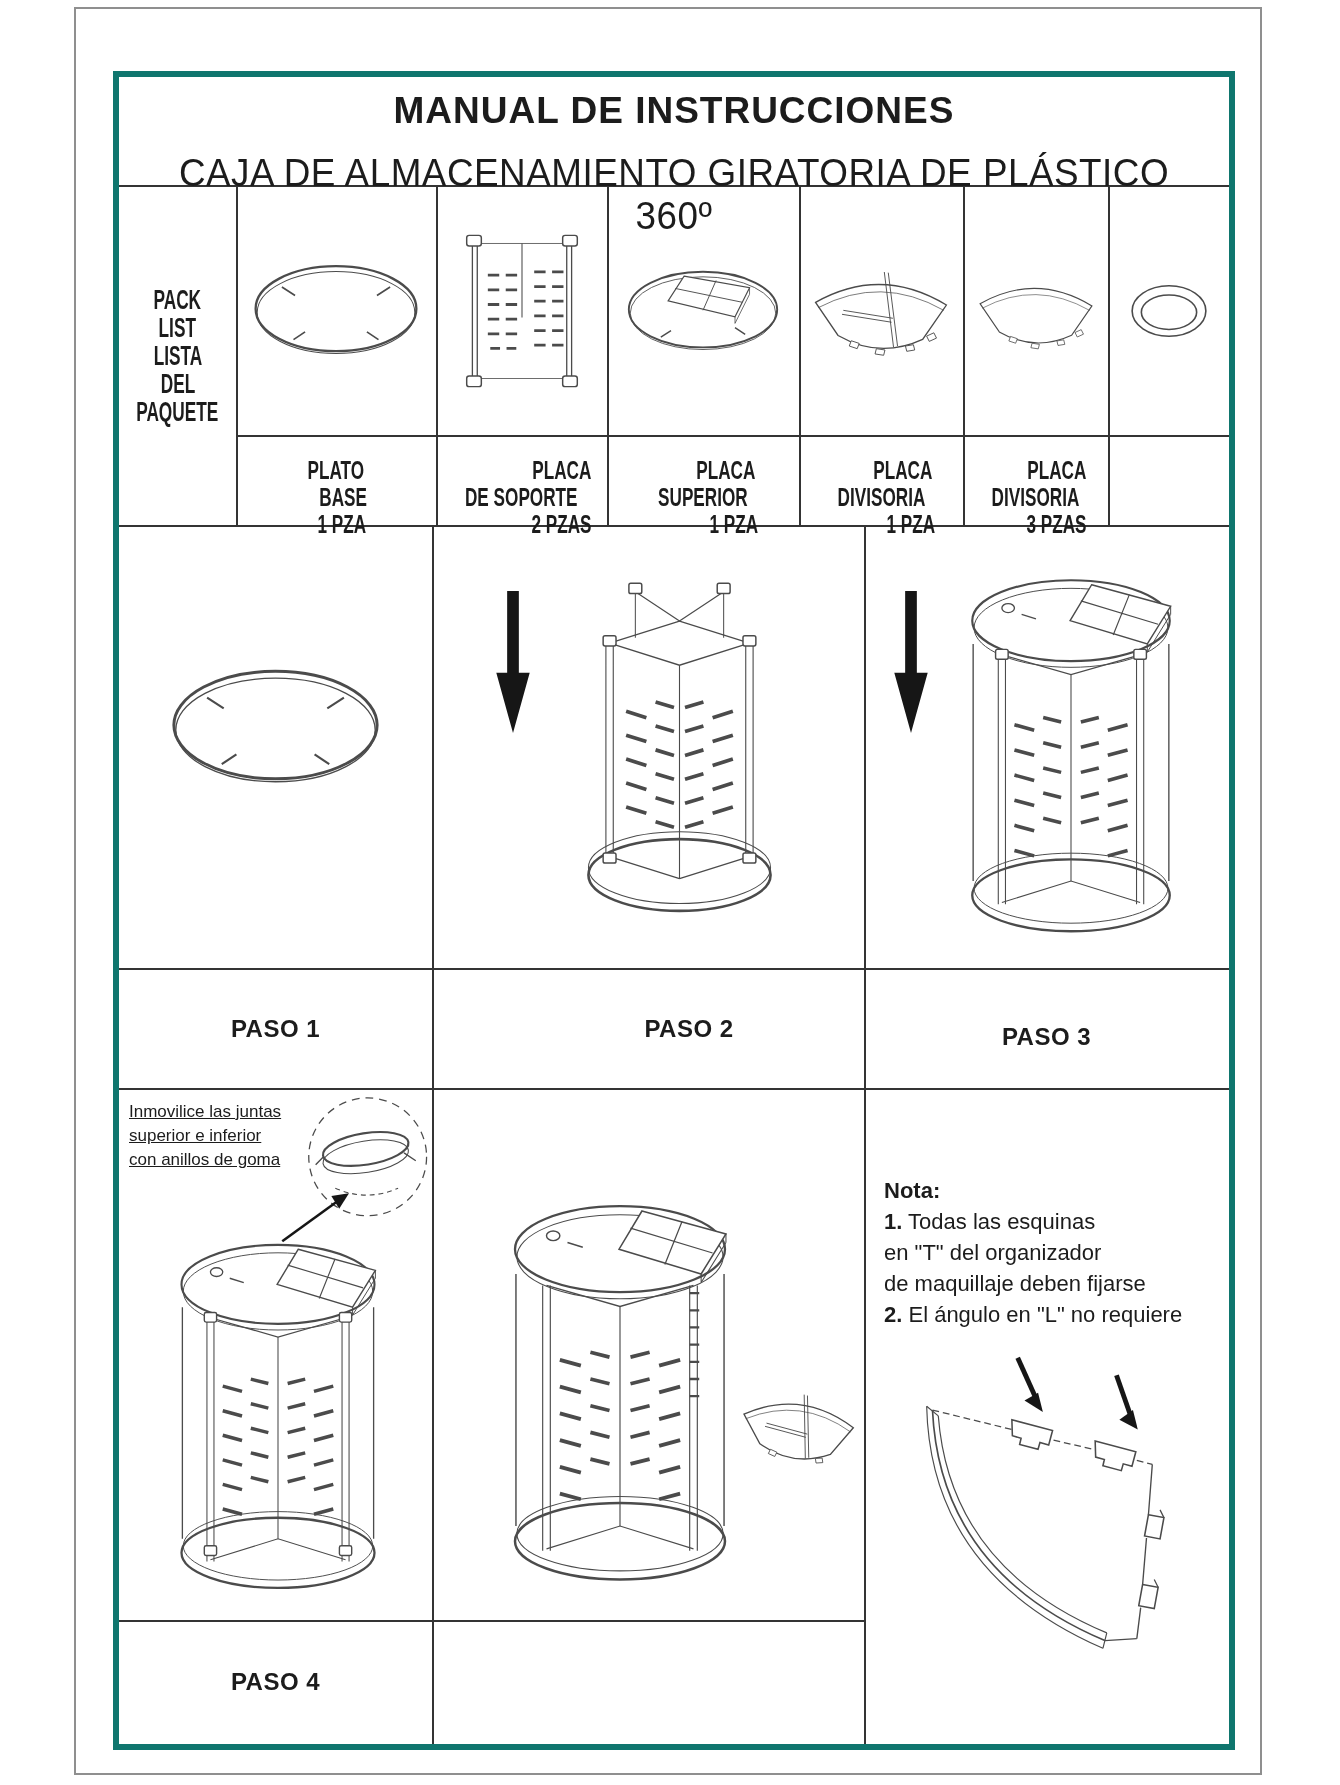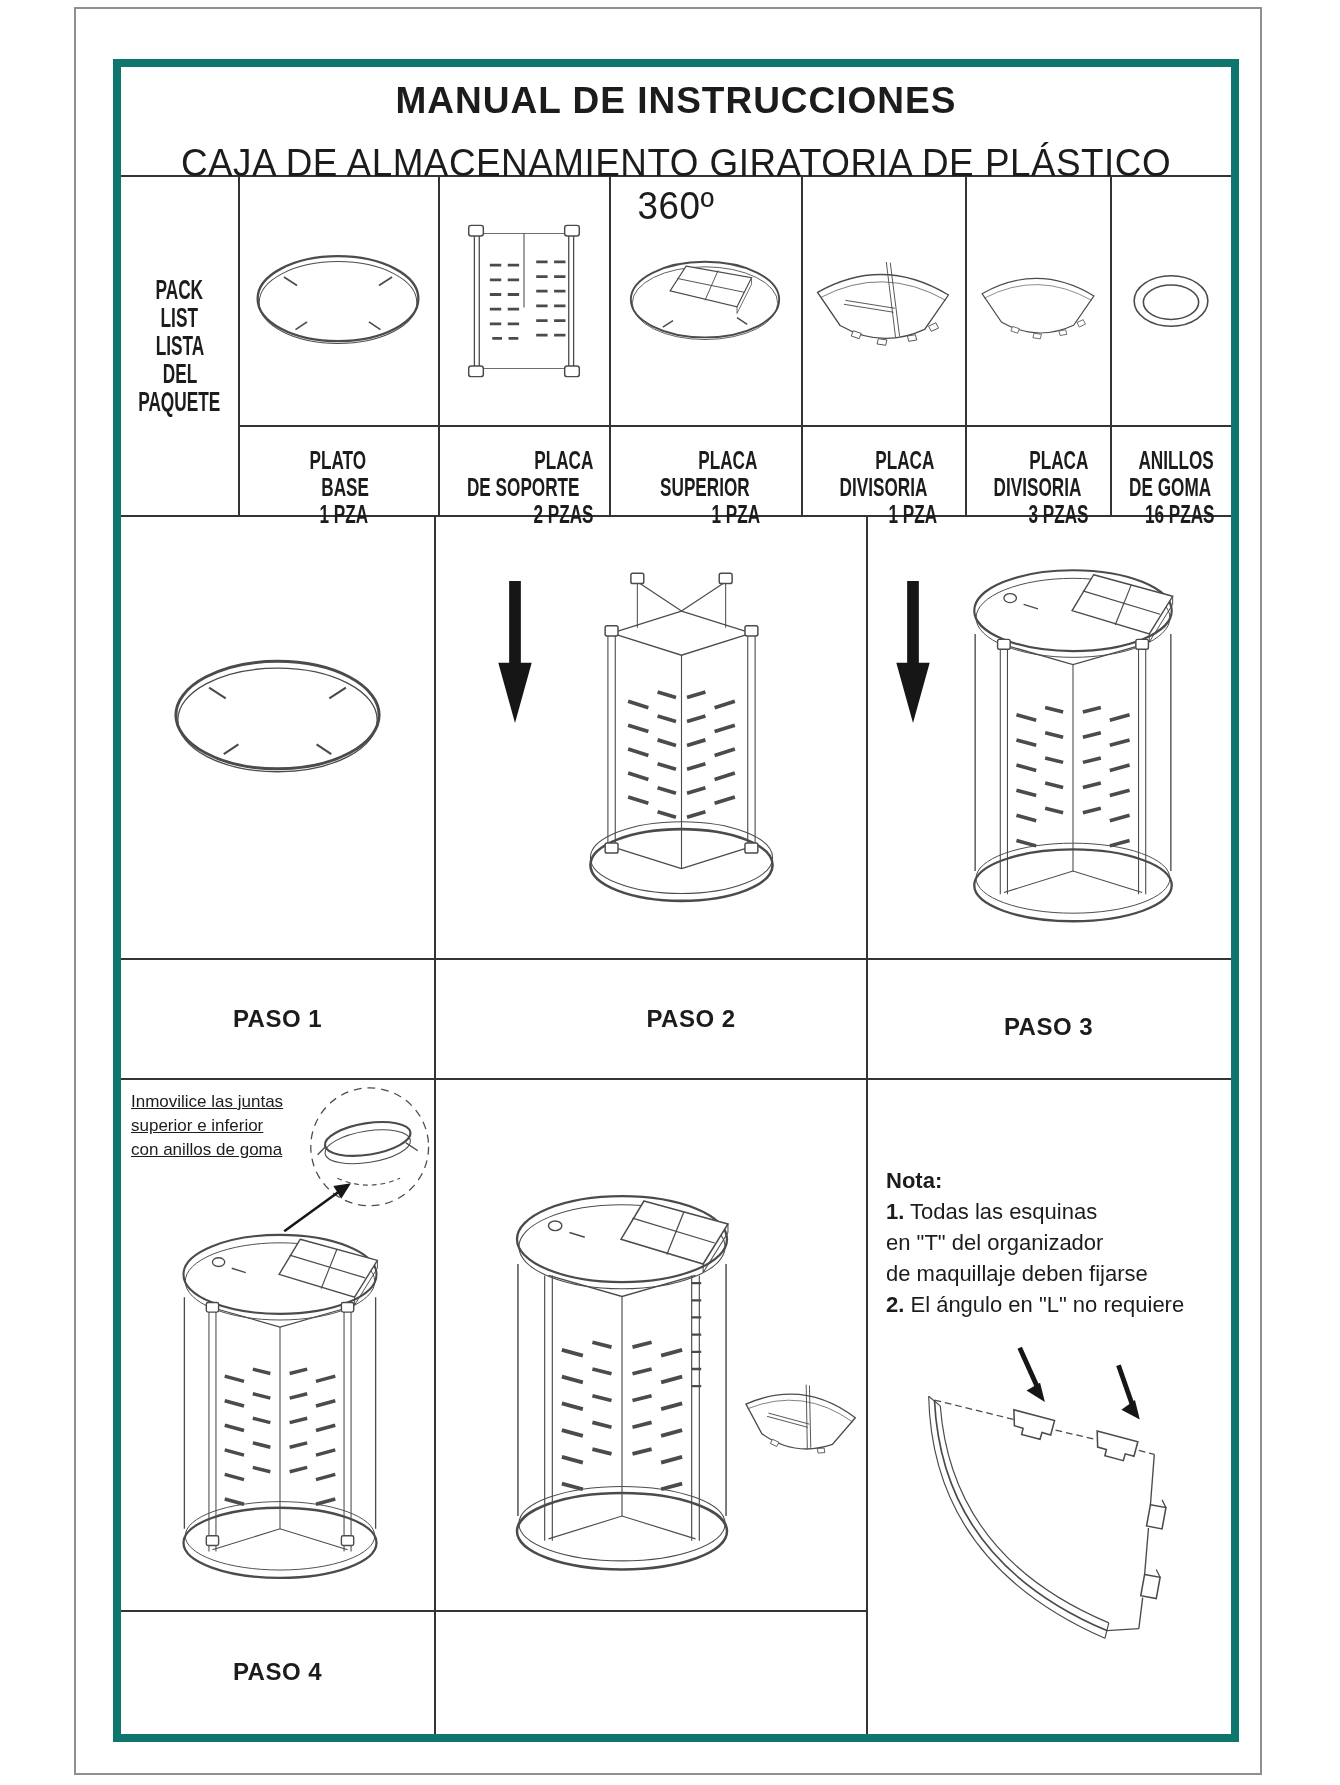--- a/index.html
+++ b/index.html
@@ -1,19 +1,19 @@
 <!DOCTYPE html>
 <html><head>
 <meta charset="utf-8">
 <style>
   html,body{margin:0;padding:0;background:#fff;}
   .page{position:relative;width:1340px;height:1785px;background:#ffffff;
         font-family:"Liberation Sans","DejaVu Sans",sans-serif;color:#1c1c1c;overflow:hidden;}
   .frame{position:absolute;left:74px;top:7px;width:1184px;height:1764px;border:2px solid #8f8f8f;}
-  .sheet{position:absolute;left:113px;top:59px;width:1110px;height:1667px;border:8px solid #0f766e;}
+  .sheet{position:absolute;left:113px;top:71px;width:1110px;height:1667px;border:6px solid #0f766e;}
   .hline{position:absolute;height:2px;background:#343434;}
   .vline{position:absolute;width:2px;background:#343434;}
   .cell{position:absolute;}
   .flexc{display:flex;align-items:center;justify-content:center;}
   .cond{display:inline-block;transform:scaleX(0.64);transform-origin:50% 50%;white-space:nowrap;}
   .condL{display:inline-block;transform:scaleX(0.66);transform-origin:50% 50%;white-space:nowrap;}
   .title-line1{font-size:37px;font-weight:bold;letter-spacing:1px;}
   .title-line2{font-size:38px;font-weight:400;letter-spacing:.5px;display:inline-block;transform:scaleX(.97);}
   .pack-header-txt{font-size:27px;font-weight:bold;line-height:28px;text-align:center;}
   .pack-label{font-size:26px;font-weight:bold;line-height:27px;text-align:right;margin-top:16px;}
@@ -161,27 +161,20 @@
       </div>
     </div>
 
     <div class="cell flexc" style="left:989px;top:110px;width:121px;height:248px;">
       <svg width="86" height="66" viewBox="0 0 140 106">
         <g fill="none" stroke="#4b4b4b" stroke-width="2.6">
           <ellipse cx="70" cy="53" rx="60" ry="41"></ellipse>
           <ellipse cx="70" cy="55" rx="45" ry="28"></ellipse>
         </g>
       </svg>
-    </div>
-    <div class="cell flexc pack-label" style="left:989px;top:360px;width:121px;height:88px;">
-      <div>
-        <div><span class="condL">ANILLOS</span></div>
-        <div><span class="condL">DE GOMA</span></div>
-        <div><span class="condL">16 PZAS</span></div>
-      </div>
     </div>
 
     <div class="cell flexc" style="left:0;top:450px;width:313px;height:441px;">
       <svg width="215" height="132" viewBox="0 0 220 132" style="margin-top:-40px;">
         <g fill="none" stroke="#4b4b4b">
           <ellipse cx="110" cy="63" rx="104" ry="55" stroke-width="3"></ellipse>
           <ellipse cx="110" cy="68" rx="102" ry="53" stroke-width="1.3"></ellipse>
           <path d="M40,35 l17,11 M180,35 l-17,11 M55,103 l15,-10 M165,103 l-15,-10" stroke-width="2.2"></path>
         </g>
       </svg>

